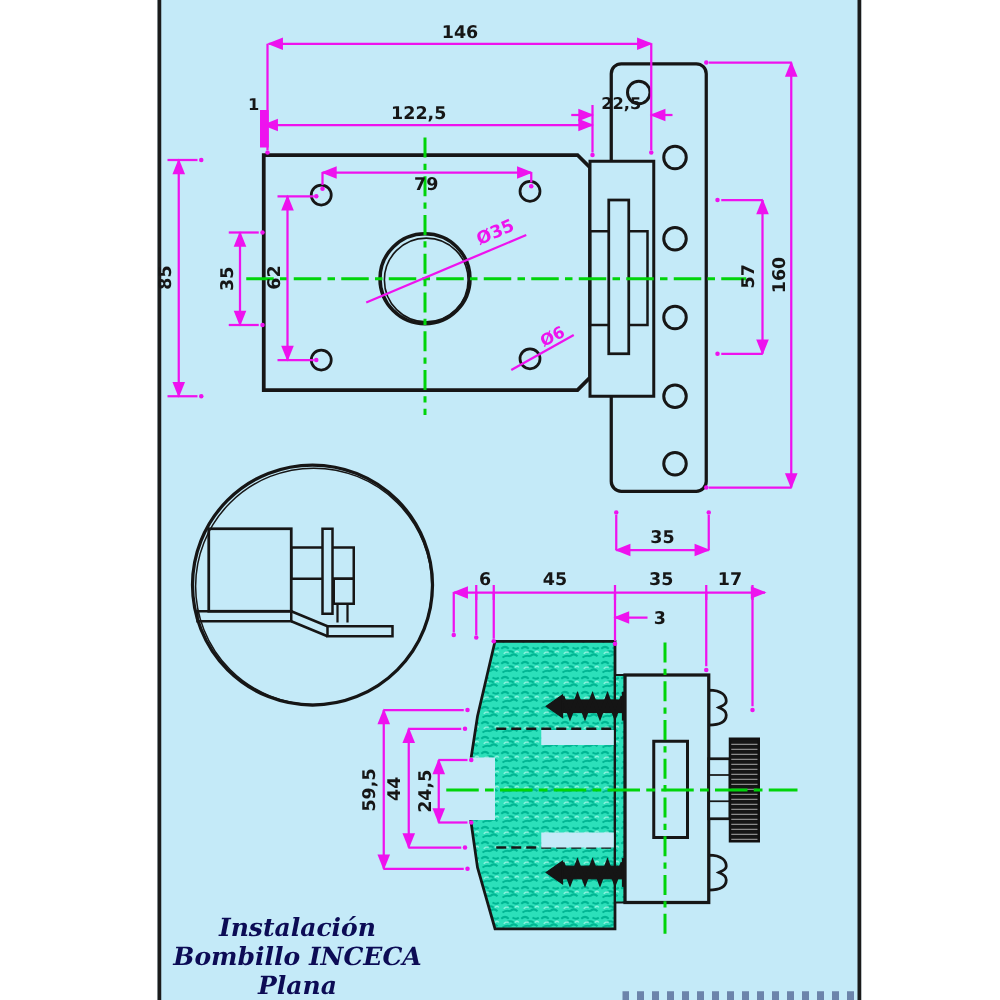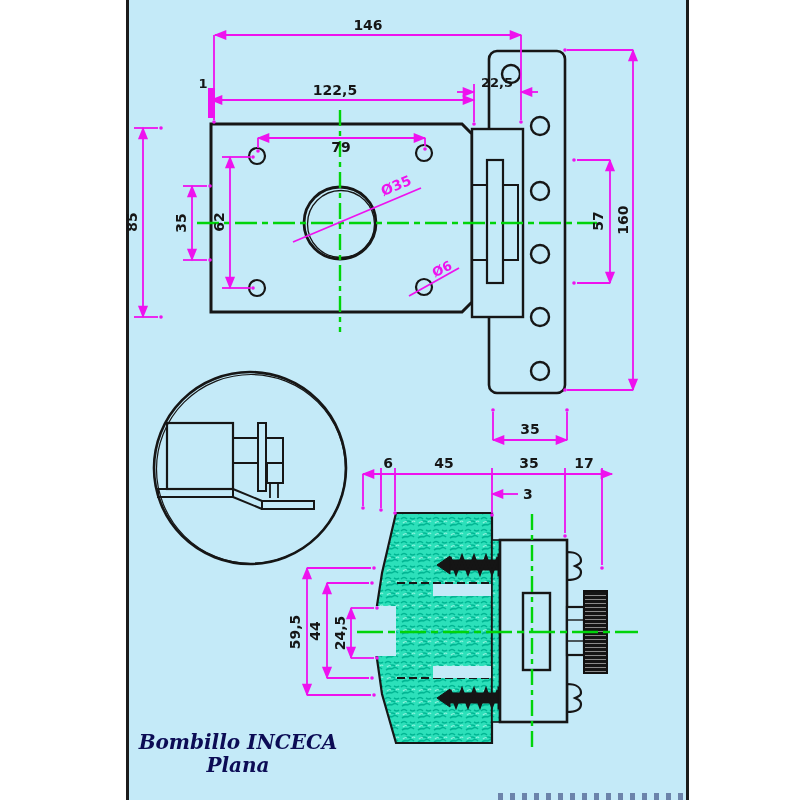--- a/index.html
+++ b/index.html
@@ -247,17 +247,18 @@
           <circle cx="372" cy="678" r="1.8"></circle>
             <circle cx="377" cy="608" r="1.8"></circle>
           <circle cx="377" cy="658" r="1.8"></circle>
             <circle cx="492" cy="515" r="1.8"></circle>
         </g>
       </g>
     </g>
   </svg>
 
   <div class="title-block">
+    <div>Instalación</div>
     <div>Bombillo INCECA Plana</div>
   </div>
 
   <div class="cutoff-frag"></div>
 </div>
 
 </body></html>

